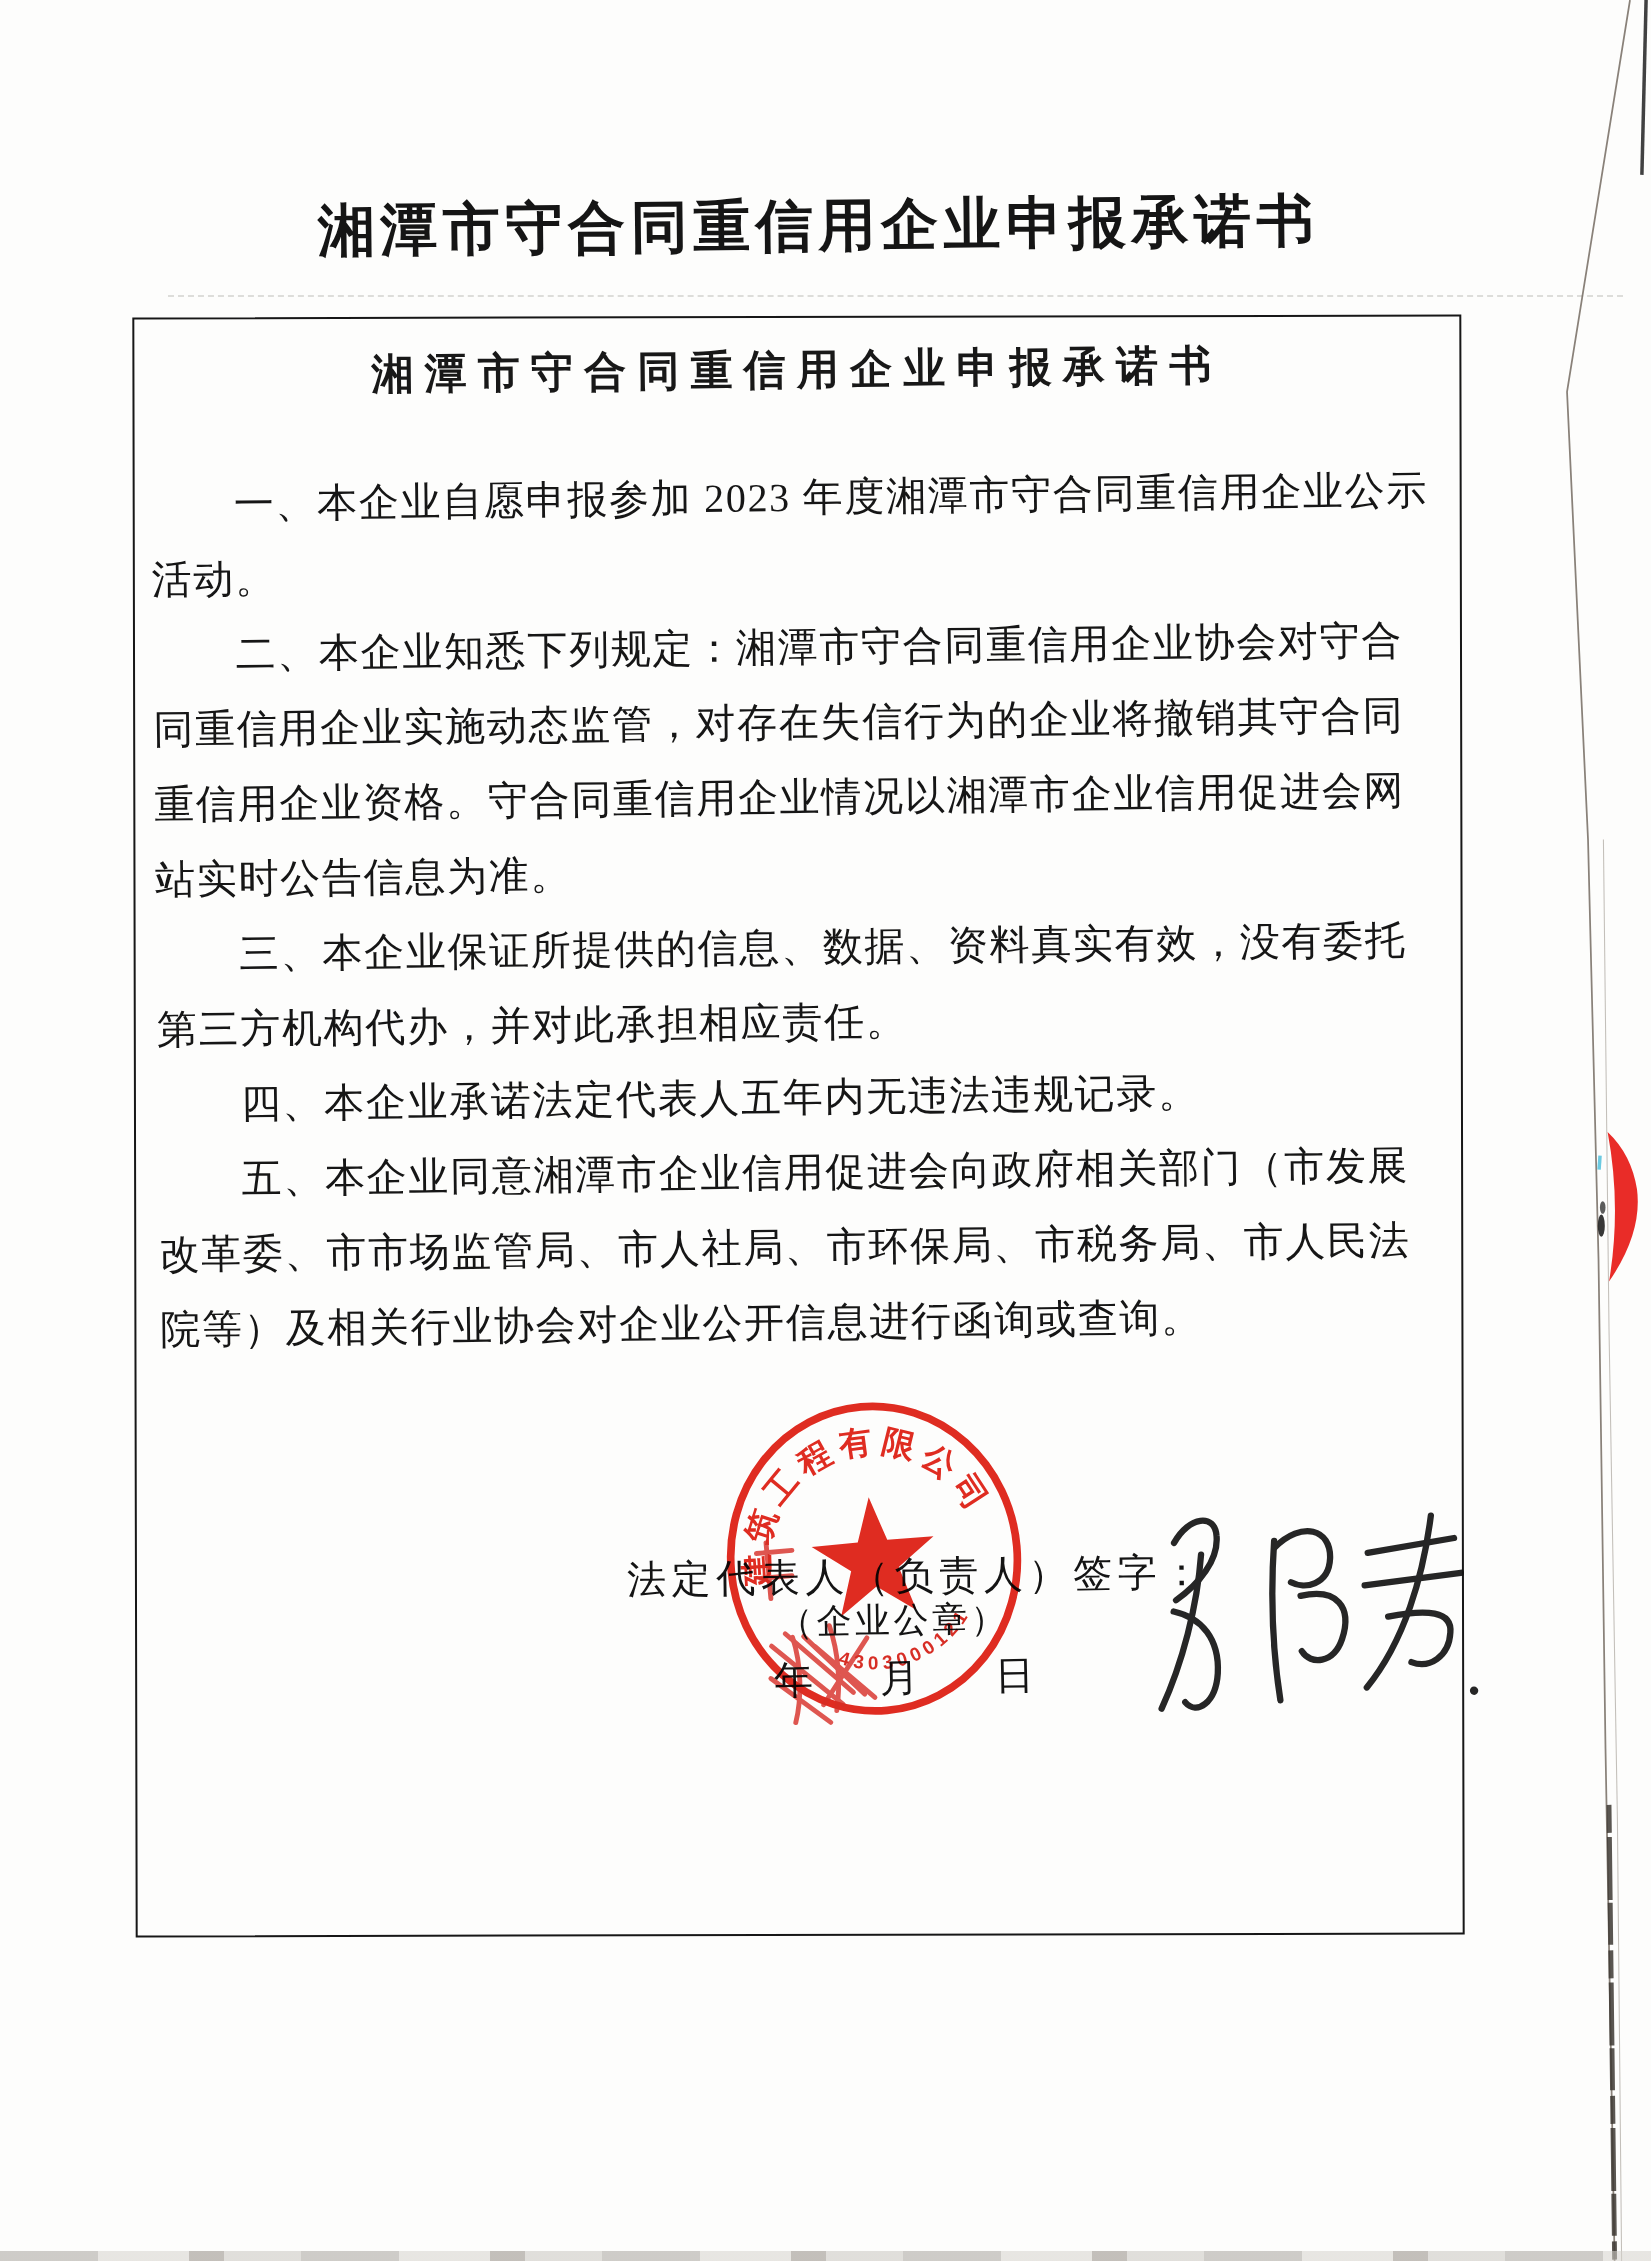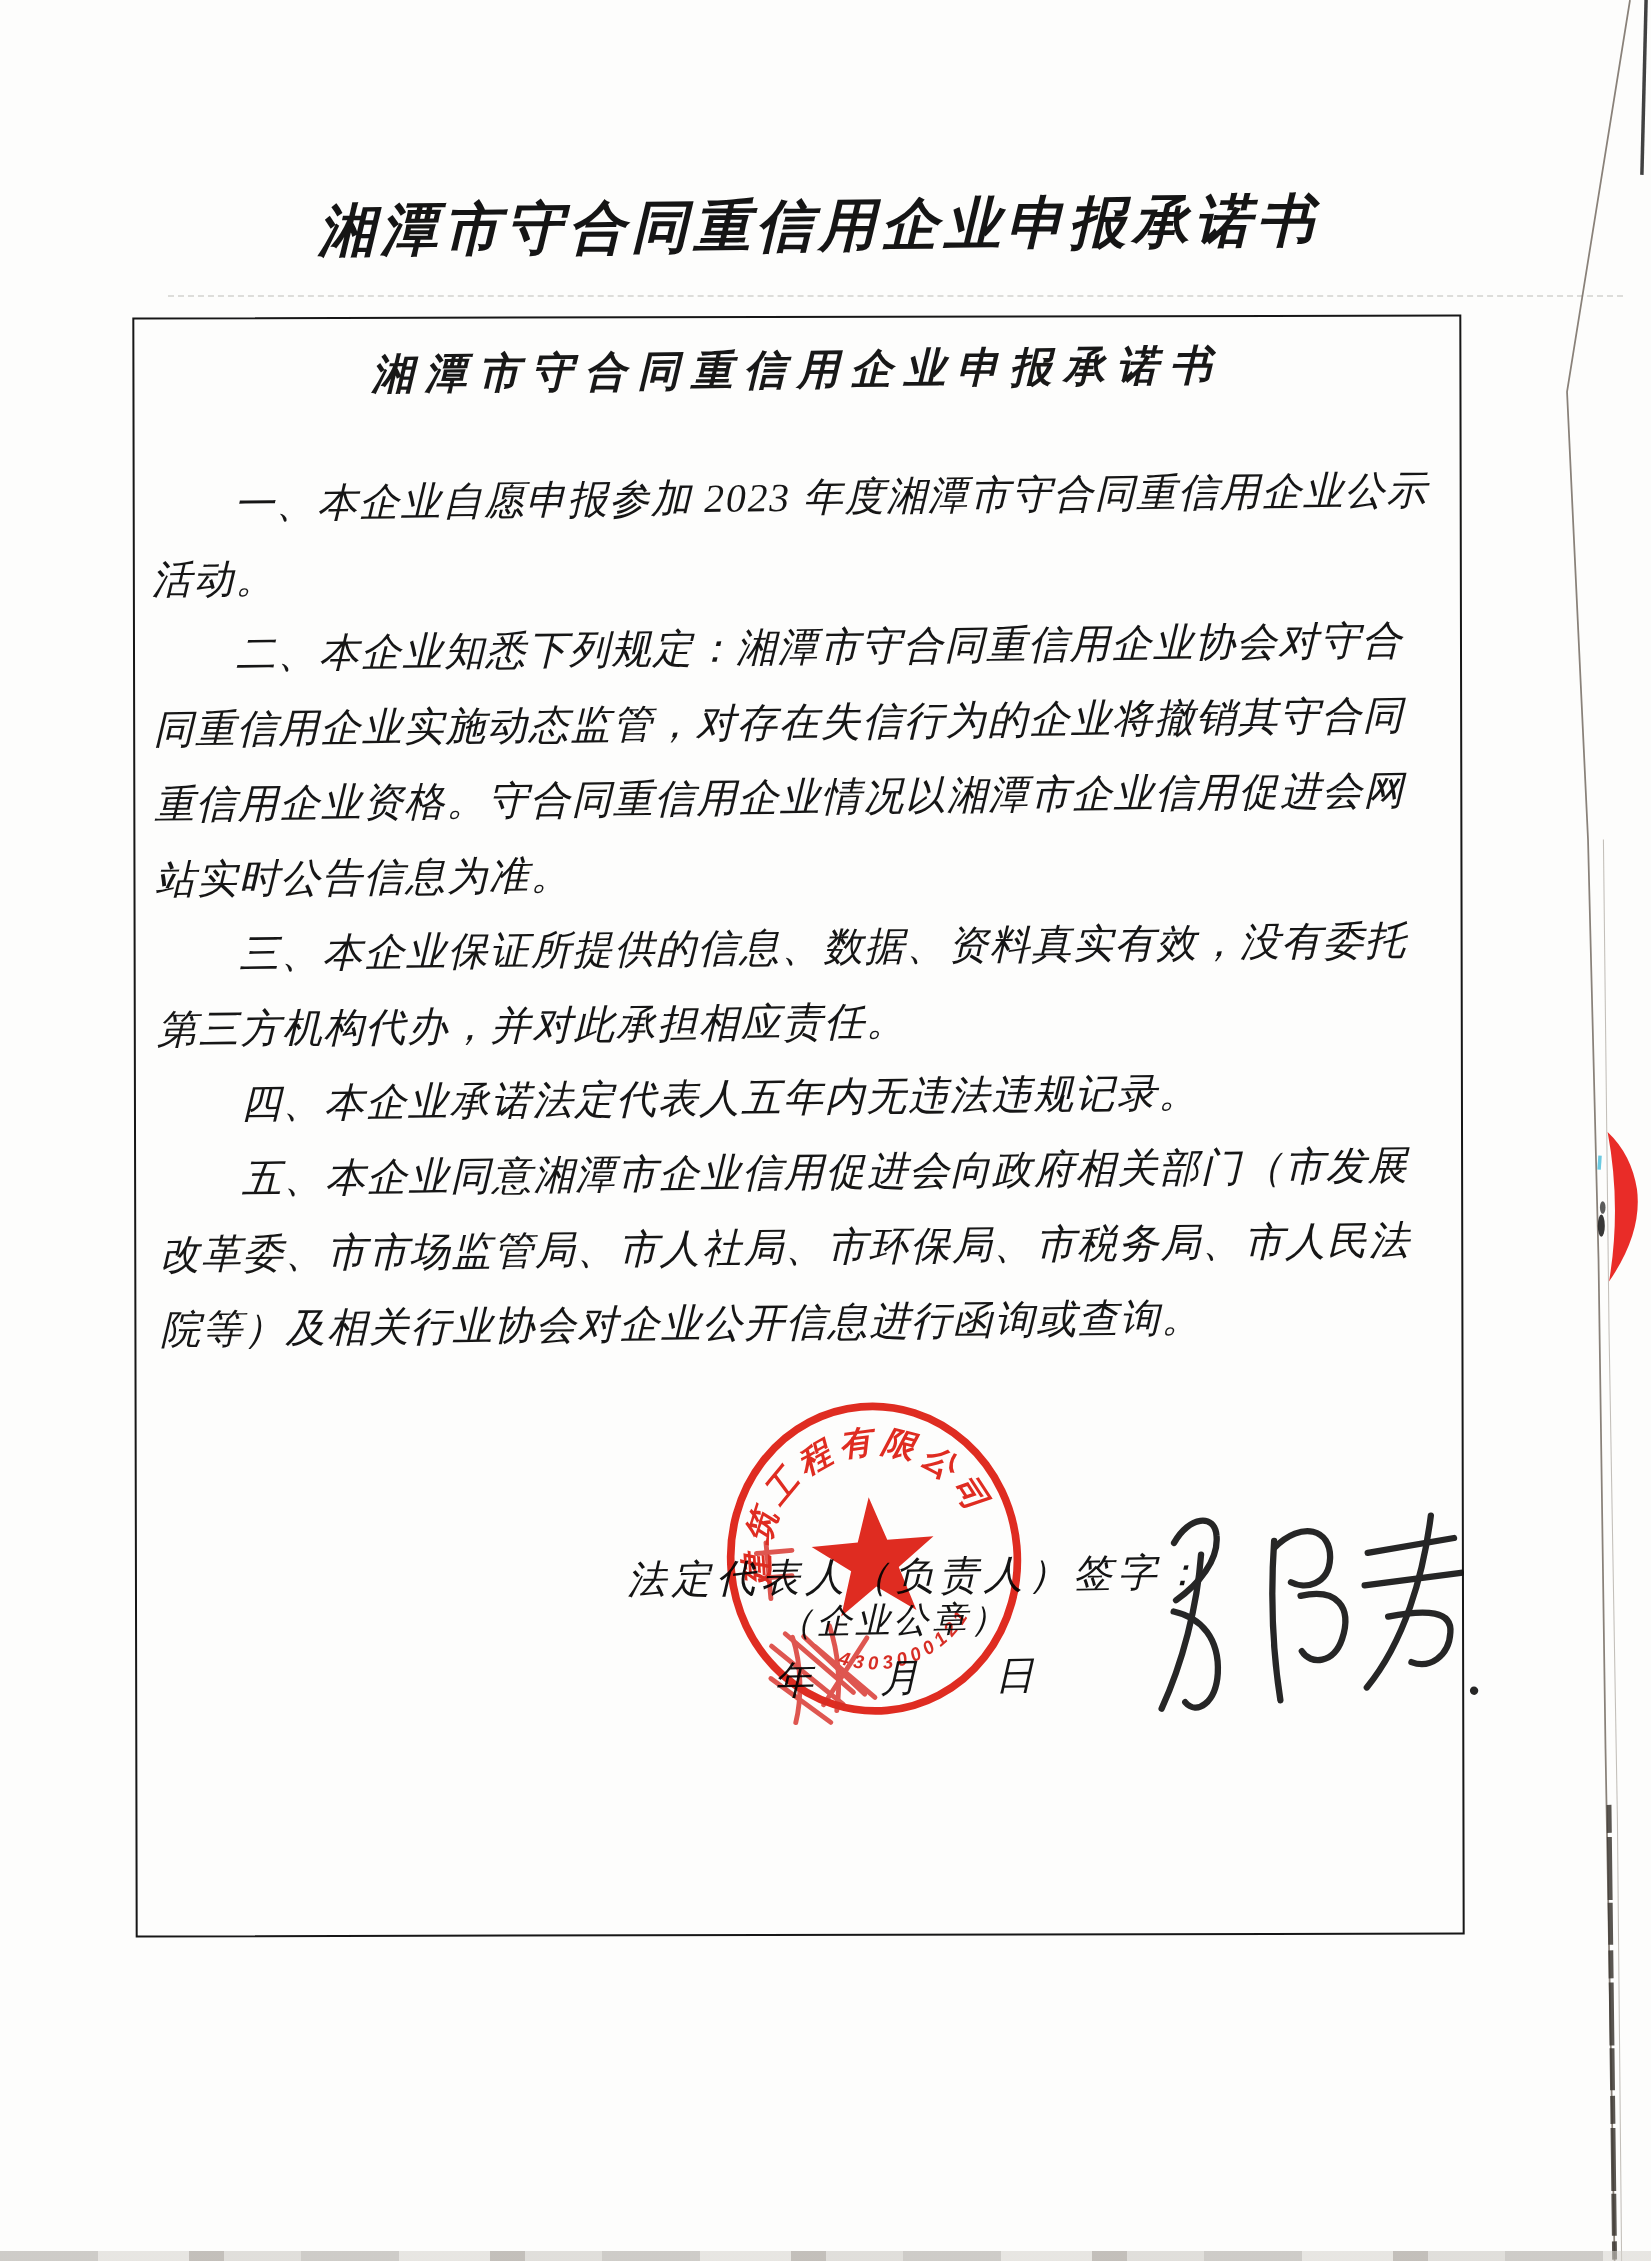--- a/index.html
+++ b/index.html
@@ -2,21 +2,21 @@
 <html style="font-size:11.2px"><head>
 <meta charset="utf-8">
 <style>
   html,body{margin:0;padding:0;}
   body{
     width:1651px;height:2261px;position:relative;overflow:hidden;
     background:#fdfdfc;
     font-family:"Liberation Serif","DejaVu Serif",serif;
     color:#1b1b1b;
   }
-  .page{position:absolute;inset:0;font-style:italic;}
+  .page{position:absolute;inset:0;}
   .main-title{
     position:absolute;left:0;top:188px;width:1637px;text-align:center;
     font-family:"Liberation Sans","DejaVu Sans",sans-serif;
     font-weight:bold;font-size:57px;letter-spacing:5.6px;
     transform:rotate(-0.6deg);white-space:nowrap;color:#151515;
   }
   .form-box{
     position:absolute;left:134px;top:316px;width:1329px;height:1620px;
     border:2.8px solid #171717;box-sizing:border-box;
     transform:rotate(-0.12deg);

